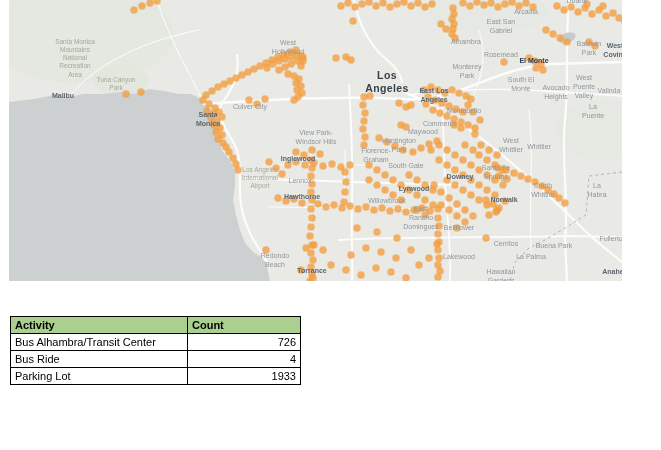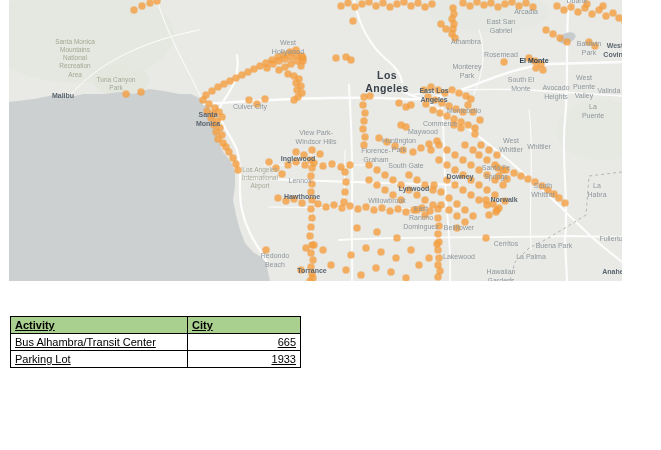--- a/index.html
+++ b/index.html
@@ -14,21 +14,21 @@
   .maplabel{position:absolute;transform:translate(-50%,0);text-align:center;
             white-space:pre-line;line-height:1.25;pointer-events:none;}
   .lbl-place{font-size:7px;color:#8f969b;}
   .lbl-park{font-size:6.5px;color:#a3a896;}
   .lbl-town{font-size:7px;font-weight:bold;color:#5b6670;}
   .lbl-town-dark{font-size:7px;font-weight:bold;color:#2f3e4e;}
   .lbl-city{font-size:10.5px;font-weight:600;color:#39424a;letter-spacing:.4px;}
   
   .acttable{position:absolute;left:10px;top:316px;width:290px;border-collapse:collapse;
             font-size:11px;color:#000;table-layout:fixed;}
-  .acttable th,.acttable td{border:1px solid #000;padding:1px 4px;height:14px;overflow:hidden;text-decoration:underline;}
+  .acttable th,.acttable td{border:1px solid #000;padding:1px 4px;height:14px;overflow:hidden;}
   .acttable th{text-align:left;font-weight:bold;}
   .acttable td.num{text-align:right;}
   .col-activity{width:177px;}
   .col-count{width:113px;}
   
   .para{position:absolute;left:316px;top:363px;width:341px;height:87px;overflow:hidden;
         font-size:14px;line-height:20.5px;color:#1b1b1b;text-align:justify;}
 </style>
 </head>
 <body>
@@ -511,27 +511,31 @@
   </div>
 
   <table class="acttable">
     <colgroup>
         <col class="col-activity">
         <col class="col-count">
       </colgroup>
     <thead>
       <tr>
         <th style="background: rgb(169, 208, 142);">Activity</th>
-        <th style="background: rgb(169, 208, 142);">City</th>
+        <th style="background: rgb(169, 208, 142);">Count</th>
       </tr>
     </thead>
     <tbody id="table-body">
         <tr>
           <td>Bus Alhambra/Transit Center</td>
-          <td class="num">665</td>
+          <td class="num">726</td>
+        </tr>
+        <tr>
+          <td>Bus Ride</td>
+          <td class="num">4</td>
         </tr>
         <tr>
           <td>Parking Lot</td>
           <td class="num">1933</td>
         </tr>
       </tbody>
   </table>
 
 
 </div>

